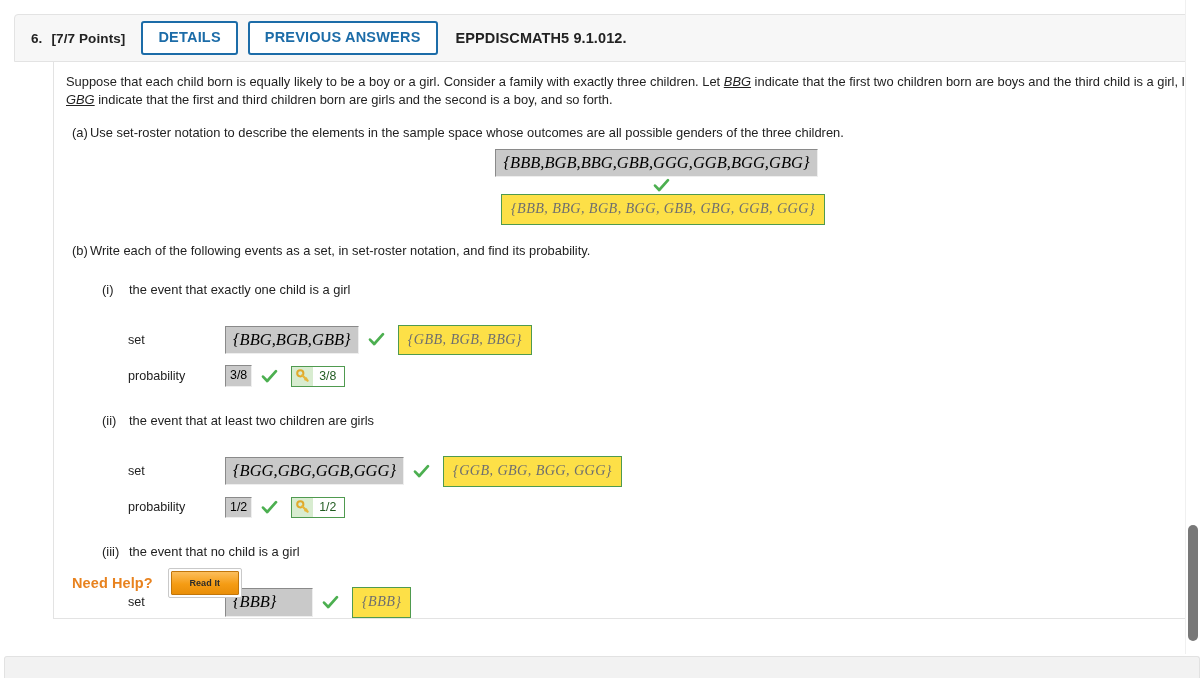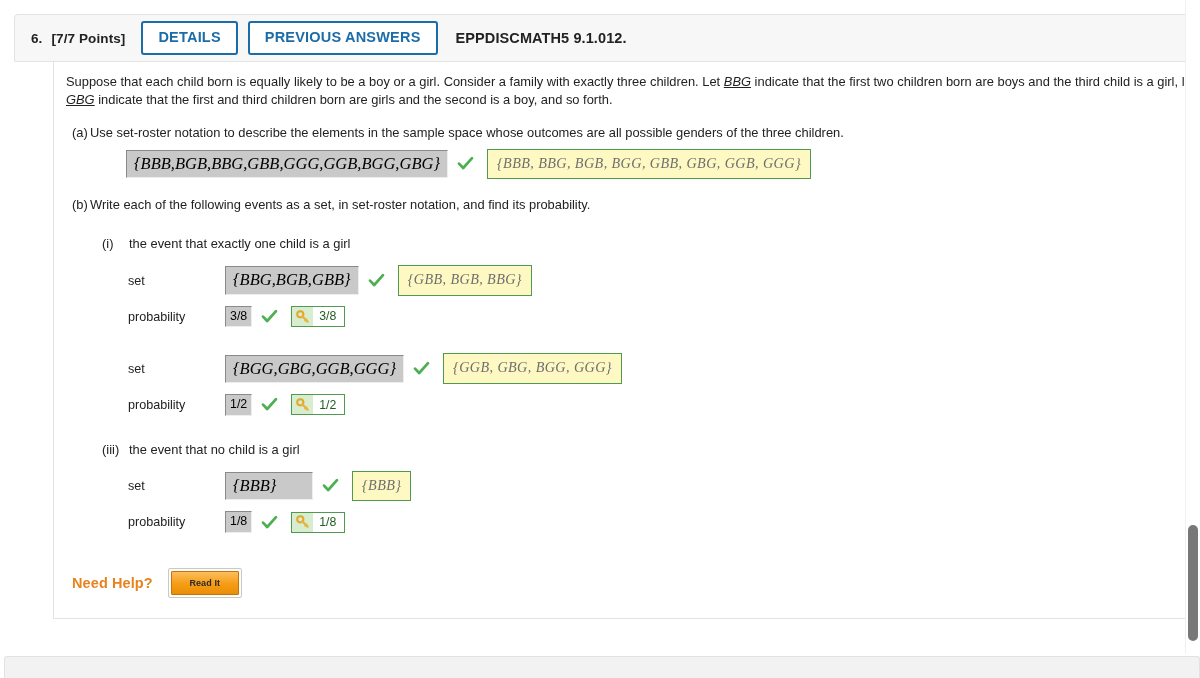--- a/index.html
+++ b/index.html
@@ -91,21 +91,21 @@
     font-size: 12.9px;
     color: #222;
   }
   .sub-label { width: 27px; flex:none; text-align: left; }
   .sub-text { }
 
   .subblock { margin-left: 38px; margin-top: 26px; }
   .subblock.first { margin-top: 24px; }
 
   
-  .arow { display: flex; align-items: center; margin-top: 14px; margin-left: 26px; }
+  .arow { display: flex; align-items: center; margin-top: 28px; margin-left: 26px; }
   .arow.prob { margin-top: 10px; }
   .arow-label {
     width: 97px; flex: none;
     font-size: 12.6px; color: #222;
   }
 
   
   .ansbox {
     background: #c9c9c9;
     border-top: 1px solid #8a8a8a;
@@ -135,21 +135,21 @@
     width: 17px; height: 17px;
     flex: none;
     position: relative;
   }
   .check svg { display:block; }
 
   
   .corrbox {
     margin-left: 13px;
     border: 1px solid #4f9a4f;
-    background: #fef9c3;
+    background: #fde047;
     color: #6f6f6f;
     font-family: "Liberation Serif", serif;
     font-style: italic;
     font-size: 14.2px;
     padding: 6px 9px 7px;
     line-height: 1.1;
     white-space: nowrap;
     display: inline-block;
     letter-spacing: .4px;
   }
@@ -257,21 +257,21 @@
 
       <div class="prose">
         <span>Suppose that each child born is equally likely to be a boy or a girl. Consider a family with exactly three children. Let </span><i class="it">BBG</i><span> indicate that the first two children born are boys and the third child is a girl, let </span><i class="it">GBG</i><span> indicate that the first and third children born are girls and the second is a boy, and so forth.</span>
       </div>
 
       <div class="part">
         <span class="part-label">(a)</span>
         <span class="part-text">Use set-roster notation to describe the elements in the sample space whose outcomes are all possible genders of the three children.</span>
       </div>
 
-      <div class="arow" style="margin-left:62px; margin-top:9px;">
+      <div class="arow" style="margin-left:62px; margin-top:9px;flex-direction:column;">
         <span class="ansbox">{BBB,BGB,BBG,GBB,GGG,GGB,BGG,GBG}</span>
         <span class="check">
           <svg width="17" height="17" viewBox="0 0 17 17">
               <path d="M2 8.6 L6.2 13 L15 3.2" stroke="#4caf50" stroke-width="2.7" fill="none" stroke-linecap="round" stroke-linejoin="round"></path>
             </svg>
         </span>
         <span class="corrbox">{BBB, BBG, BGB, BGG, GBB, GBG, GGB, GGG}</span>
       </div>
 
       <div class="part" style="margin-top:18px;">
@@ -309,20 +309,24 @@
                 <path d="M6.2 6.2 L11.6 11.6" stroke="#e6b63a" stroke-width="2.2" stroke-linecap="round"></path>
                 <path d="M9.2 10.6 L10.4 9.4" stroke="#e6b63a" stroke-width="2" stroke-linecap="round"></path>
               </svg>
             </span>
             <span class="keyval">3/8</span>
           </span>
         </div>
       </div>
 
       <div class="subblock">
+        <div class="sub">
+          <span class="sub-label">(ii)</span>
+          <span class="sub-text">the event that at least two children are girls</span>
+        </div>
         <div class="arow">
           <span class="arow-label">set</span>
           <span class="ansbox">{BGG,GBG,GGB,GGG}</span>
           <span class="check">
             <svg width="17" height="17" viewBox="0 0 17 17">
                 <path d="M2 8.6 L6.2 13 L15 3.2" stroke="#4caf50" stroke-width="2.7" fill="none" stroke-linecap="round" stroke-linejoin="round"></path>
               </svg>
           </span>
           <span class="corrbox">{GGB, GBG, BGG, GGG}</span>
         </div>

